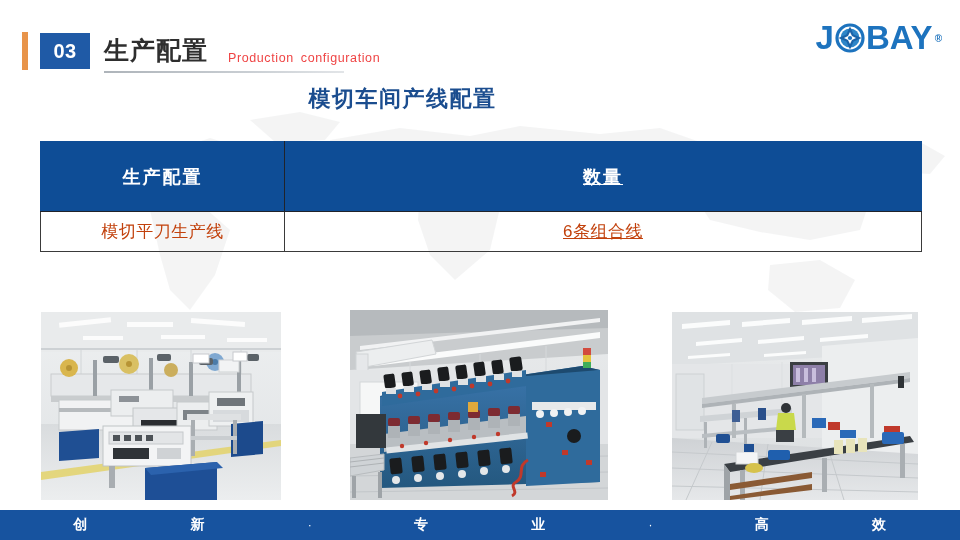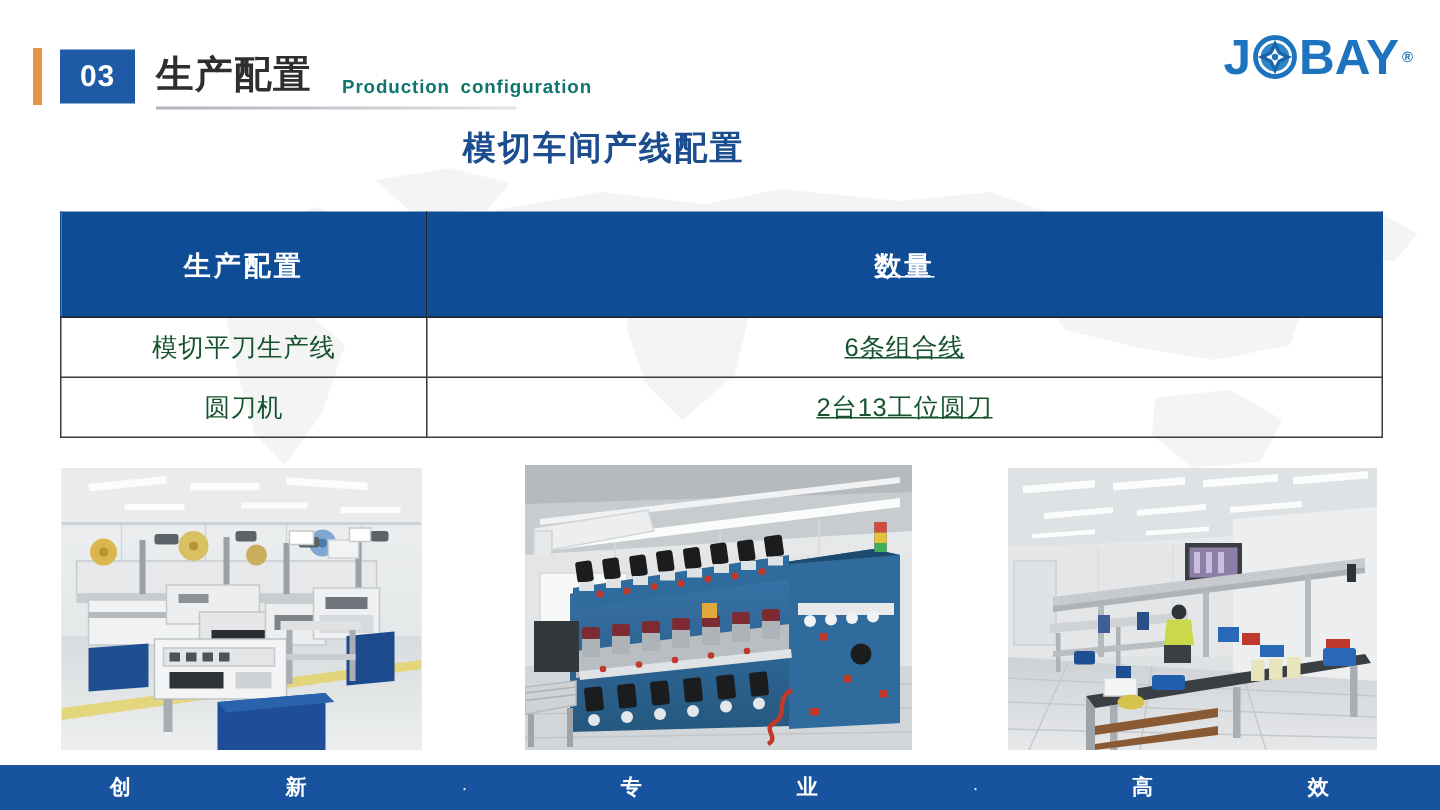--- a/index.html
+++ b/index.html
@@ -68,25 +68,24 @@
     font-size: 25px;
     font-weight: bold;
     color: #2e2e2e;
     letter-spacing: 1px;
     line-height: 34px;
   }
   .hdr-en-title {
     position: absolute;
     left: 228px; top: 39px;
     font-size: 12.5px;
-    color: #0f766e;
+    color: #ef4444;
     letter-spacing: 0.6px;
     word-spacing: 3px;
     line-height: 16px;
-    font-weight: bold;
   }
   .hdr-underline {
     position: absolute;
     left: 104px; top: 60px;
     width: 240px; height: 2px;
     background: linear-gradient(to right, #aeb4ba 0%, #c9ced3 60%, #e2e5e8 100%);
   }
 
   
   #logo {
@@ -156,21 +155,21 @@
     letter-spacing: 2px;
     border-color: #0E4D96;
     border-bottom: 1px solid #20232a;
   }
   #config-table thead th.col-left {
     border-right: 1px solid #20232a;
   }
   #config-table tbody td {
     height: 39px;
     font-size: 17px;
-    color: #14532d;
+    color: #c2410c;
     background: transparent;
     letter-spacing: 0.5px;
   }
   .col-left  { width: 243px; }
   .col-right { width: 636px; text-decoration: underline; }
 
   
   #photos {
     position: absolute;
     left: 0; top: 310px;
@@ -271,24 +270,20 @@
       <tr>
         <th class="col-left">生产配置</th>
         <th class="col-right">数量</th>
       </tr>
     </thead>
     <tbody>
       <tr>
         <td class="col-left">模切平刀生产线</td>
         <td class="col-right">6条组合线</td>
       </tr>
-      <tr>
-        <td class="col-left">圆刀机</td>
-        <td class="col-right">2台13工位圆刀</td>
-      </tr>
     </tbody>
   </table>
 
   <div id="photos">
 
     <div class="photo" id="photo-1">
       <svg viewBox="0 0 240 188" preserveAspectRatio="none" aria-hidden="true">
         <defs>
           <linearGradient id="p1wall" x1="0" y1="0" x2="0" y2="1">
             <stop offset="0" stop-color="#eef0f1"></stop>

